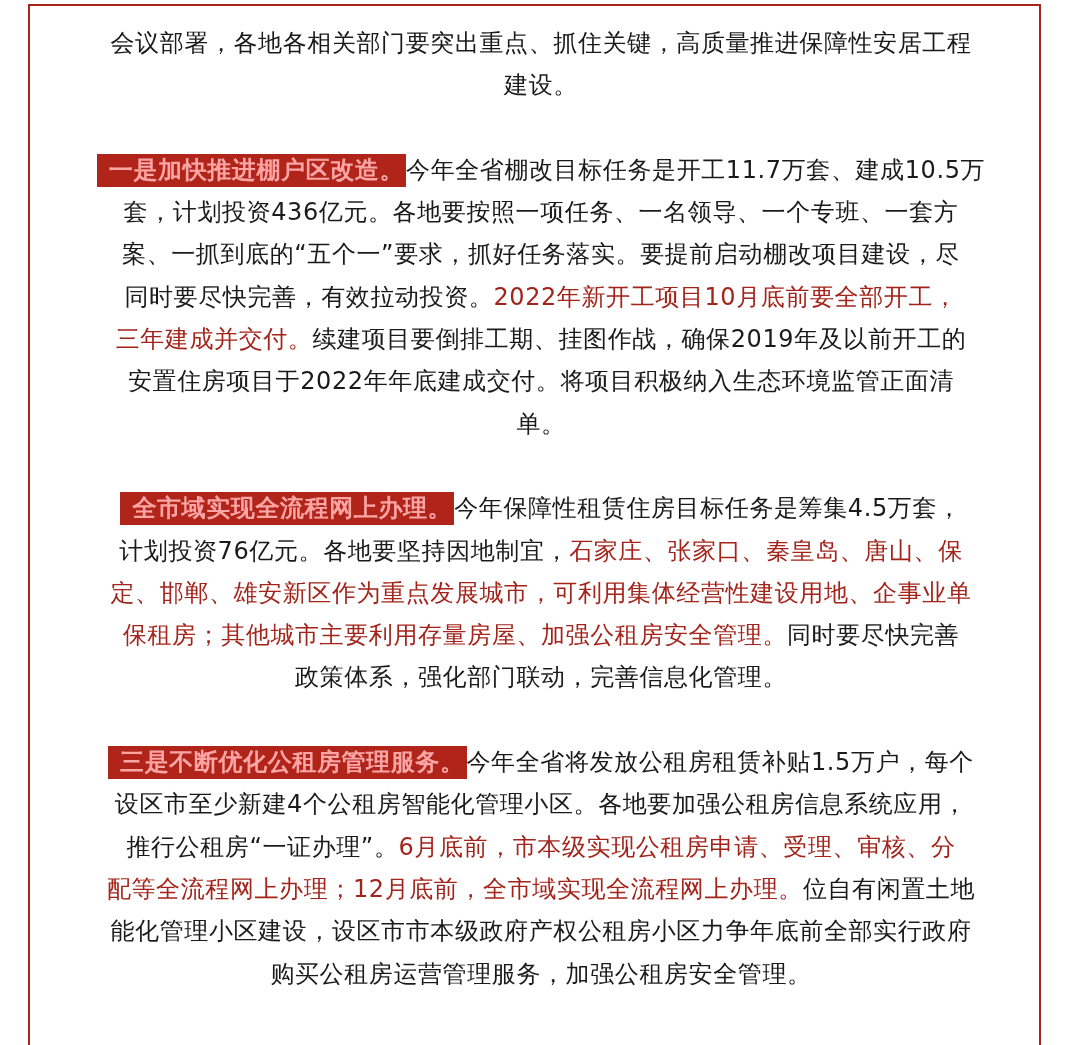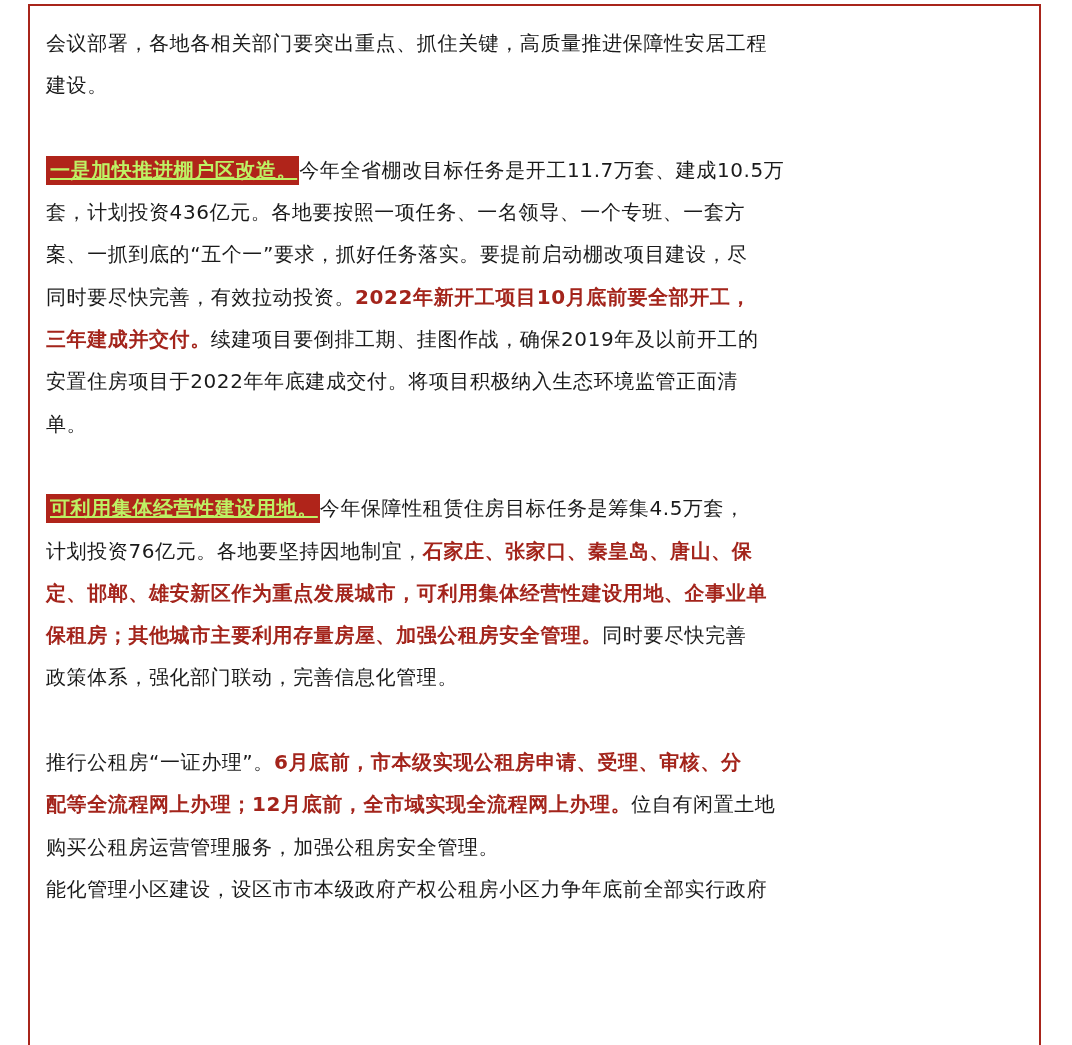--- a/index.html
+++ b/index.html
@@ -26,37 +26,37 @@
     }
     .content {
       position: absolute;
       left: 46px;
       top: 22px;
       width: 990px;
     }
     .line {
       height: 42.3px;
       line-height: 42.3px;
-      font-size: 20px;
+      font-size: 24px;
       color: #1a1a1a;
       white-space: nowrap;
       letter-spacing: 0.6px;
+      text-align: center;
     }
     .blank { height: 42.3px; }
     .seg-normal { color: #1a1a1a; }
     .seg-red {
       color: #a3241b;
-      font-weight: bold;
+      font-weight: normal;
     }
     .seg-hl {
       background: #b0241a;
-      color: #bef264;
+      color: #fca5a5;
       font-weight: bold;
-      padding: 2px 2px 3px 4px;
-      text-decoration: underline;
+      padding: 2px 2px 3px 12px;
     }
   </style>
 </head>
 <body>
 
 <div class="frame"></div>
 
 <div class="content" id="content">
 
   <div>
@@ -68,26 +68,28 @@
       <div class="line"><span class="seg-hl">一是加快推进棚户区改造。</span><span class="seg-normal">今年全省棚改目标任务是开工11.7万套、建成10.5万</span></div>
       <div class="line"><span class="seg-normal">套，计划投资436亿元。各地要按照一项任务、一名领导、一个专班、一套方</span></div>
       <div class="line"><span class="seg-normal">案、一抓到底的“五个一”要求，抓好任务落实。要提前启动棚改项目建设，尽</span></div>
       <div class="line"><span class="seg-normal">同时要尽快完善，有效拉动投资。</span><span class="seg-red">2022年新开工项目10月底前要全部开工，</span></div>
       <div class="line"><span class="seg-red">三年建成并交付。</span><span class="seg-normal">续建项目要倒排工期、挂图作战，确保2019年及以前开工的</span></div>
       <div class="line"><span class="seg-normal">安置住房项目于2022年年底建成交付。将项目积极纳入生态环境监管正面清</span></div>
       <div class="line"><span class="seg-normal">单。</span></div>
     </div>
   <div class="blank"></div>
   <div>
-      <div class="line"><span class="seg-hl">可利用集体经营性建设用地。</span><span class="seg-normal">今年保障性租赁住房目标任务是筹集4.5万套，</span></div>
+      <div class="line"><span class="seg-hl">全市域实现全流程网上办理。</span><span class="seg-normal">今年保障性租赁住房目标任务是筹集4.5万套，</span></div>
       <div class="line"><span class="seg-normal">计划投资76亿元。各地要坚持因地制宜，</span><span class="seg-red">石家庄、张家口、秦皇岛、唐山、保</span></div>
       <div class="line"><span class="seg-red">定、邯郸、雄安新区作为重点发展城市，可利用集体经营性建设用地、企事业单</span></div>
       <div class="line"><span class="seg-red">保租房；其他城市主要利用存量房屋、加强公租房安全管理。</span><span class="seg-normal">同时要尽快完善</span></div>
       <div class="line"><span class="seg-normal">政策体系，强化部门联动，完善信息化管理。</span></div>
     </div>
   <div class="blank"></div>
   <div>
+      <div class="line"><span class="seg-hl">三是不断优化公租房管理服务。</span><span class="seg-normal">今年全省将发放公租房租赁补贴1.5万户，每个</span></div>
+      <div class="line"><span class="seg-normal">设区市至少新建4个公租房智能化管理小区。各地要加强公租房信息系统应用，</span></div>
       <div class="line"><span class="seg-normal">推行公租房“一证办理”。</span><span class="seg-red">6月底前，市本级实现公租房申请、受理、审核、分</span></div>
       <div class="line"><span class="seg-red">配等全流程网上办理；12月底前，全市域实现全流程网上办理。</span><span class="seg-normal">位自有闲置土地</span></div>
+      <div class="line"><span class="seg-normal">能化管理小区建设，设区市市本级政府产权公租房小区力争年底前全部实行政府</span></div>
       <div class="line"><span class="seg-normal">购买公租房运营管理服务，加强公租房安全管理。</span></div>
-      <div class="line"><span class="seg-normal">能化管理小区建设，设区市市本级政府产权公租房小区力争年底前全部实行政府</span></div>
     </div>
 </div>
 
 </body></html>

